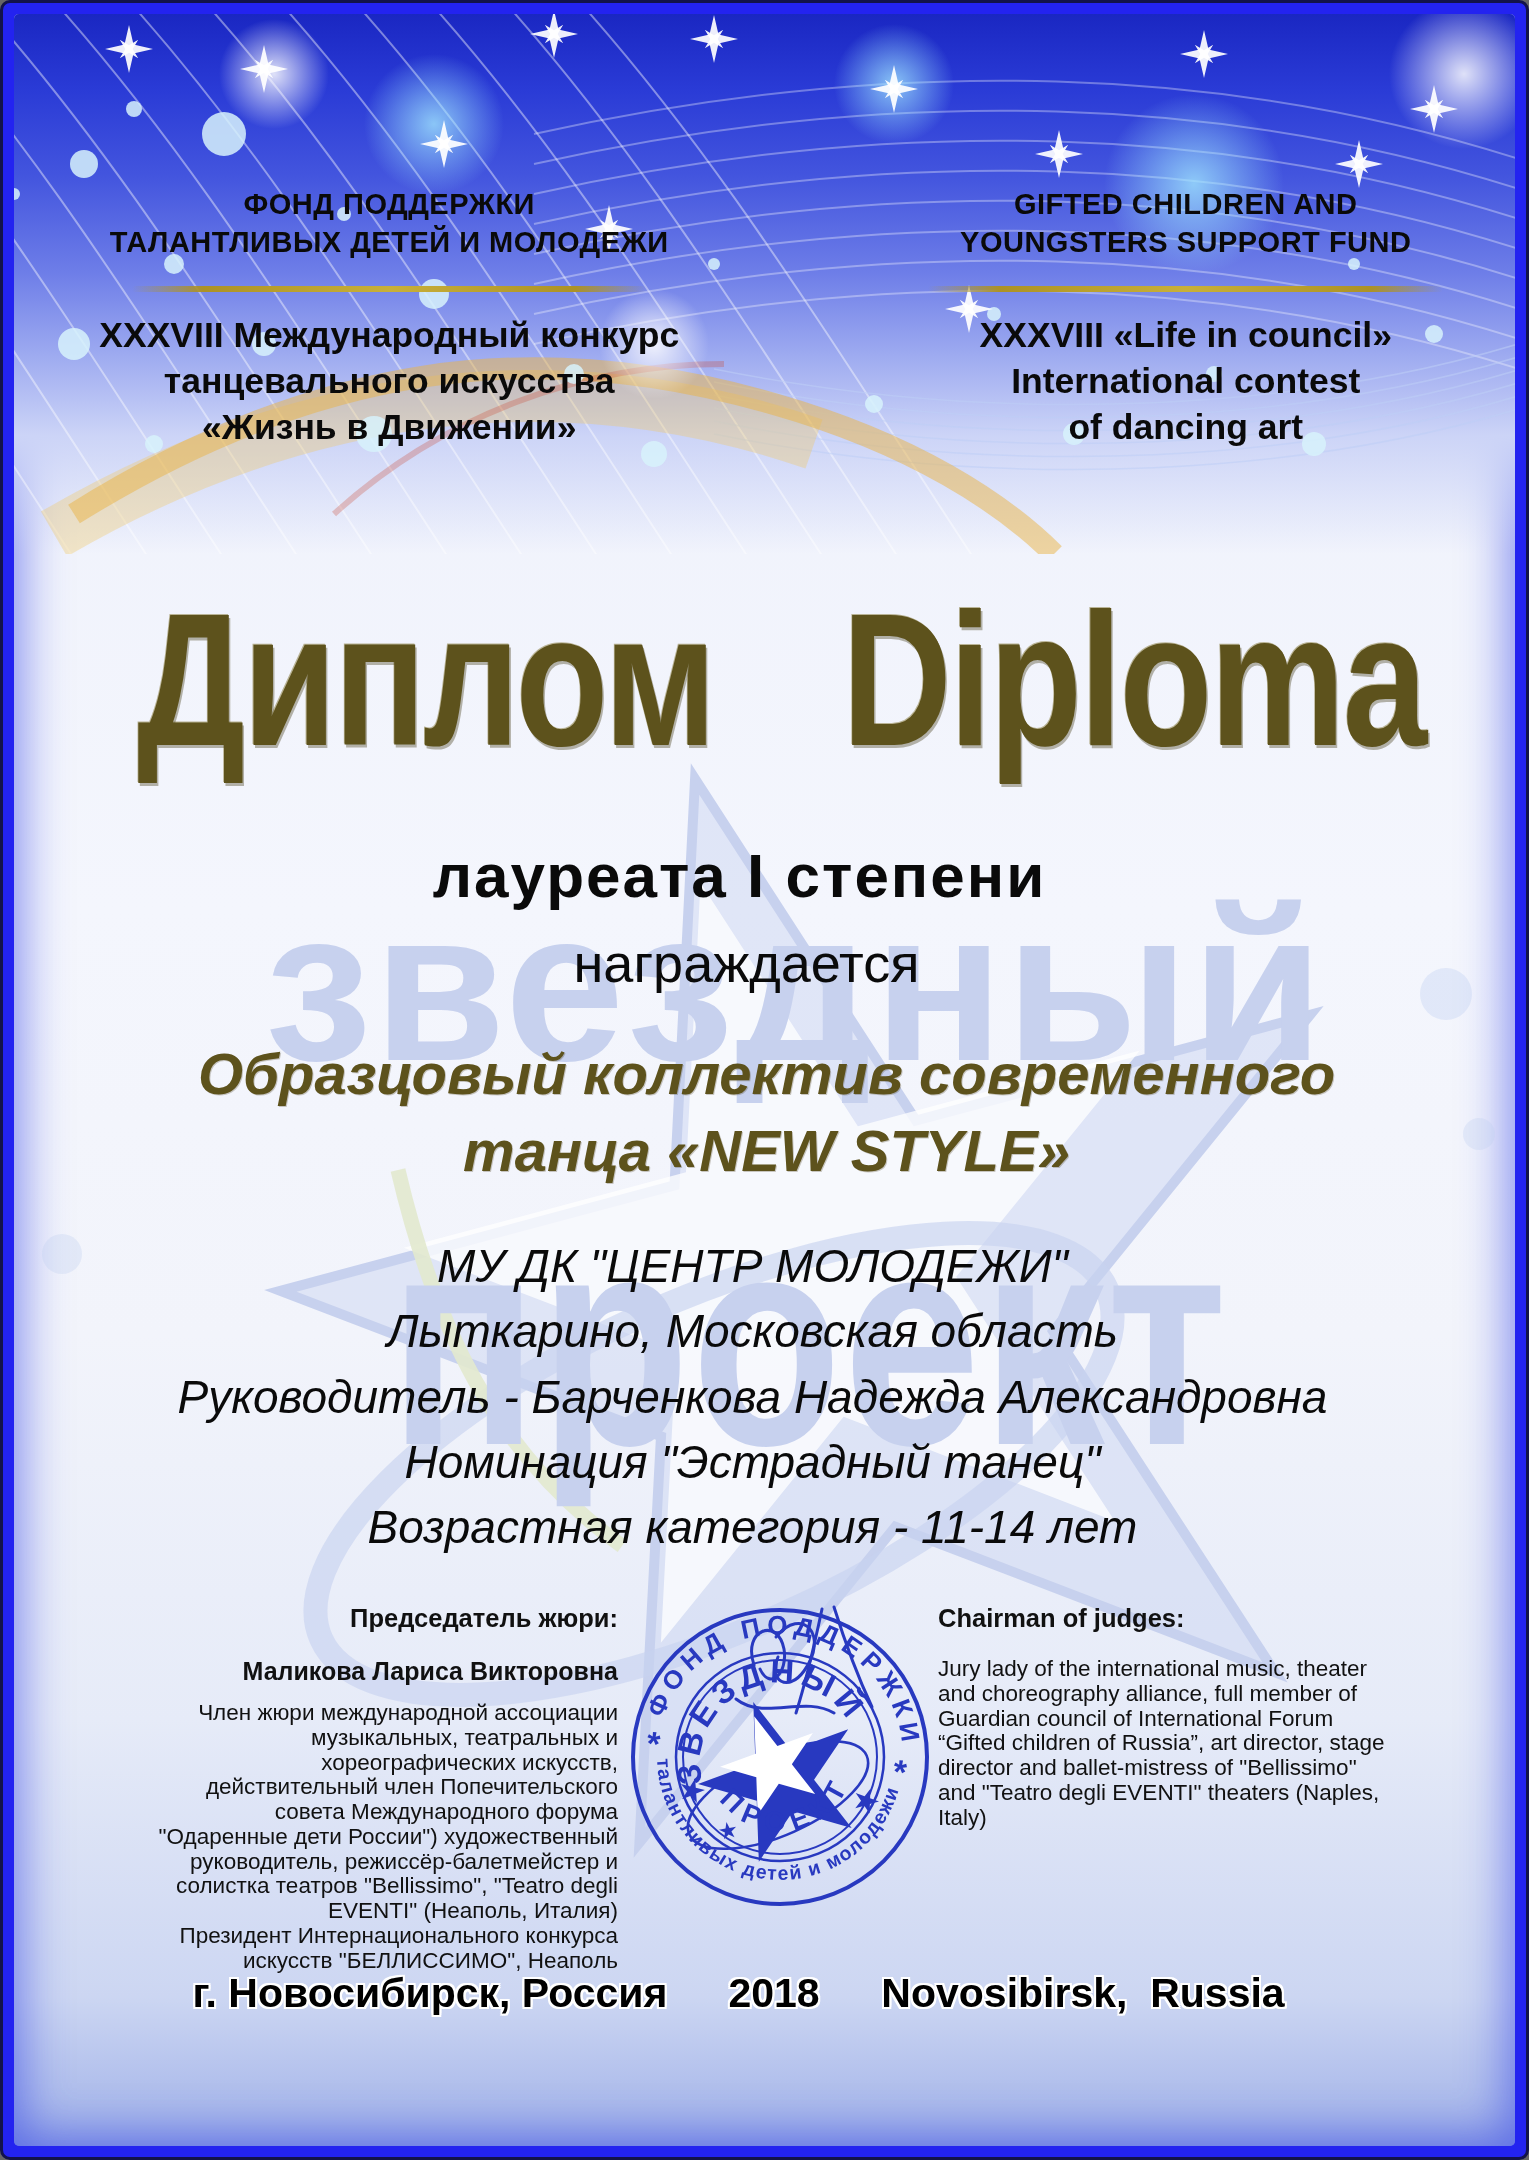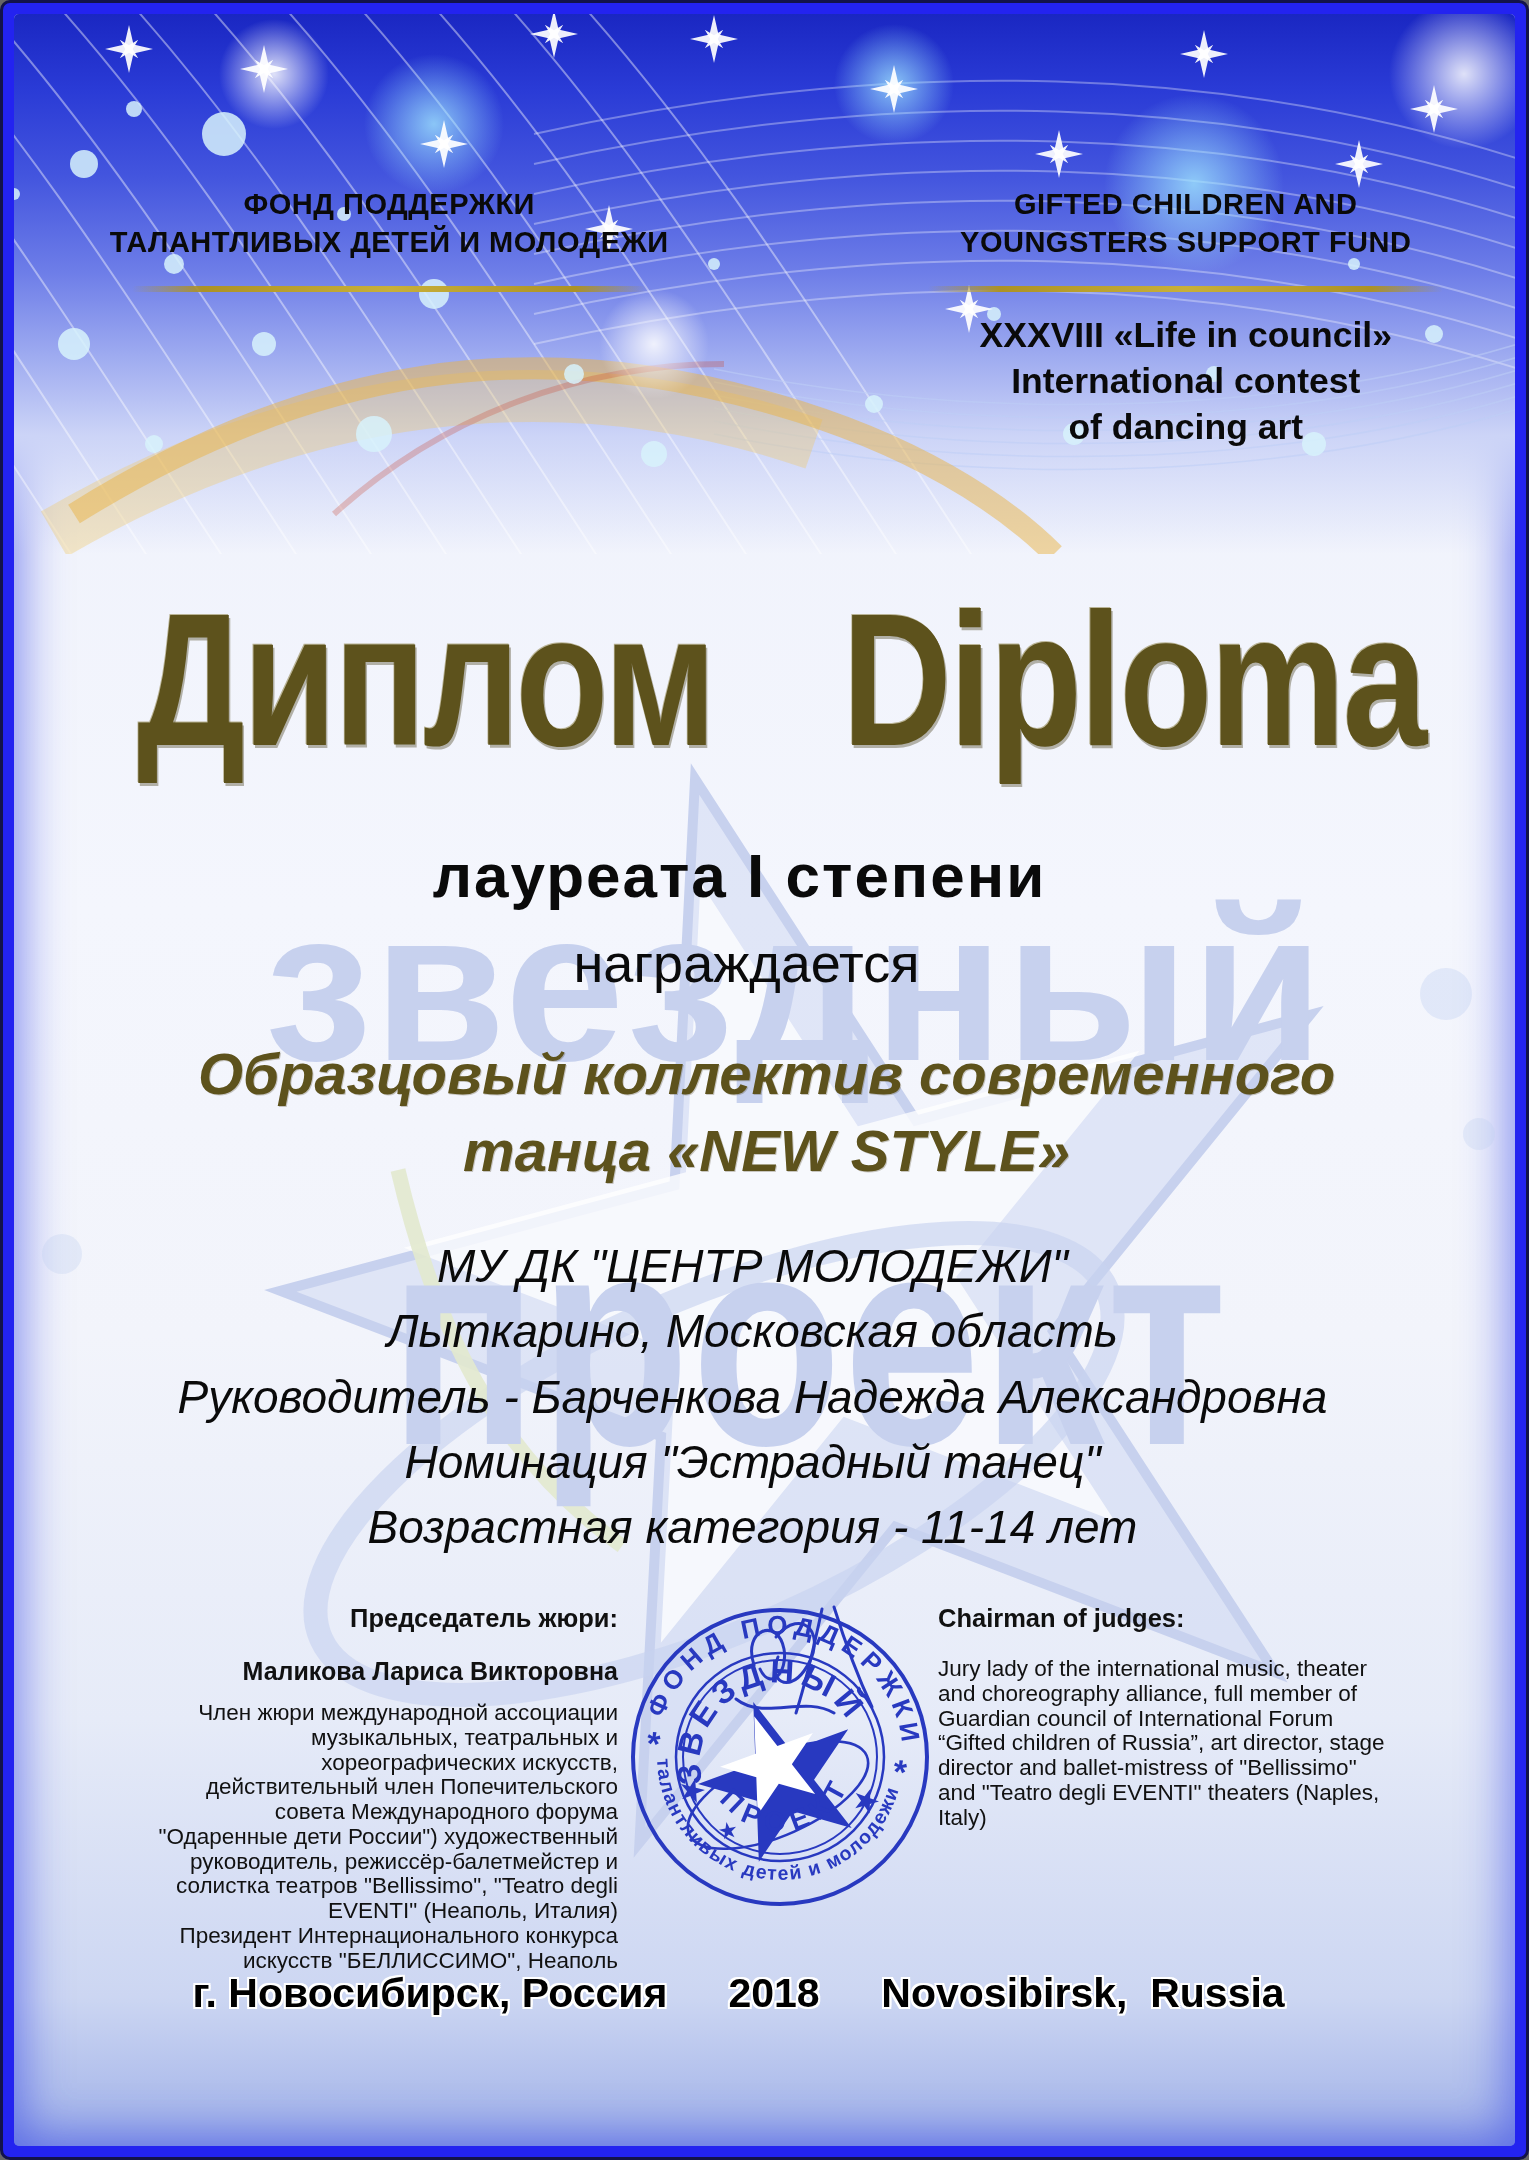--- a/index.html
+++ b/index.html
@@ -205,20 +205,23 @@
         <use href="#sparkle" x="540" y="20"></use>
         <use href="#sparkle" x="115" y="35"></use>
       </g>
     </svg>
 
     <div class="header-text">
       <div class="hcol left">
         <div class="fund preline">ФОНД ПОДДЕРЖКИ
 ТАЛАНТЛИВЫХ ДЕТЕЙ И МОЛОДЕЖИ</div>
         <div class="gold-divider"></div>
+        <div class="contest preline">XXXVIII Международный конкурс
+танцевального искусства
+«Жизнь в Движении»</div>
       </div>
       <div class="hcol right">
         <div class="fund preline">GIFTED CHILDREN AND
 YOUNGSTERS SUPPORT FUND</div>
         <div class="gold-divider"></div>
         <div class="contest preline">XXXVIII «Life in council»
 International contest
 of dancing art</div>
       </div>
     </div>

